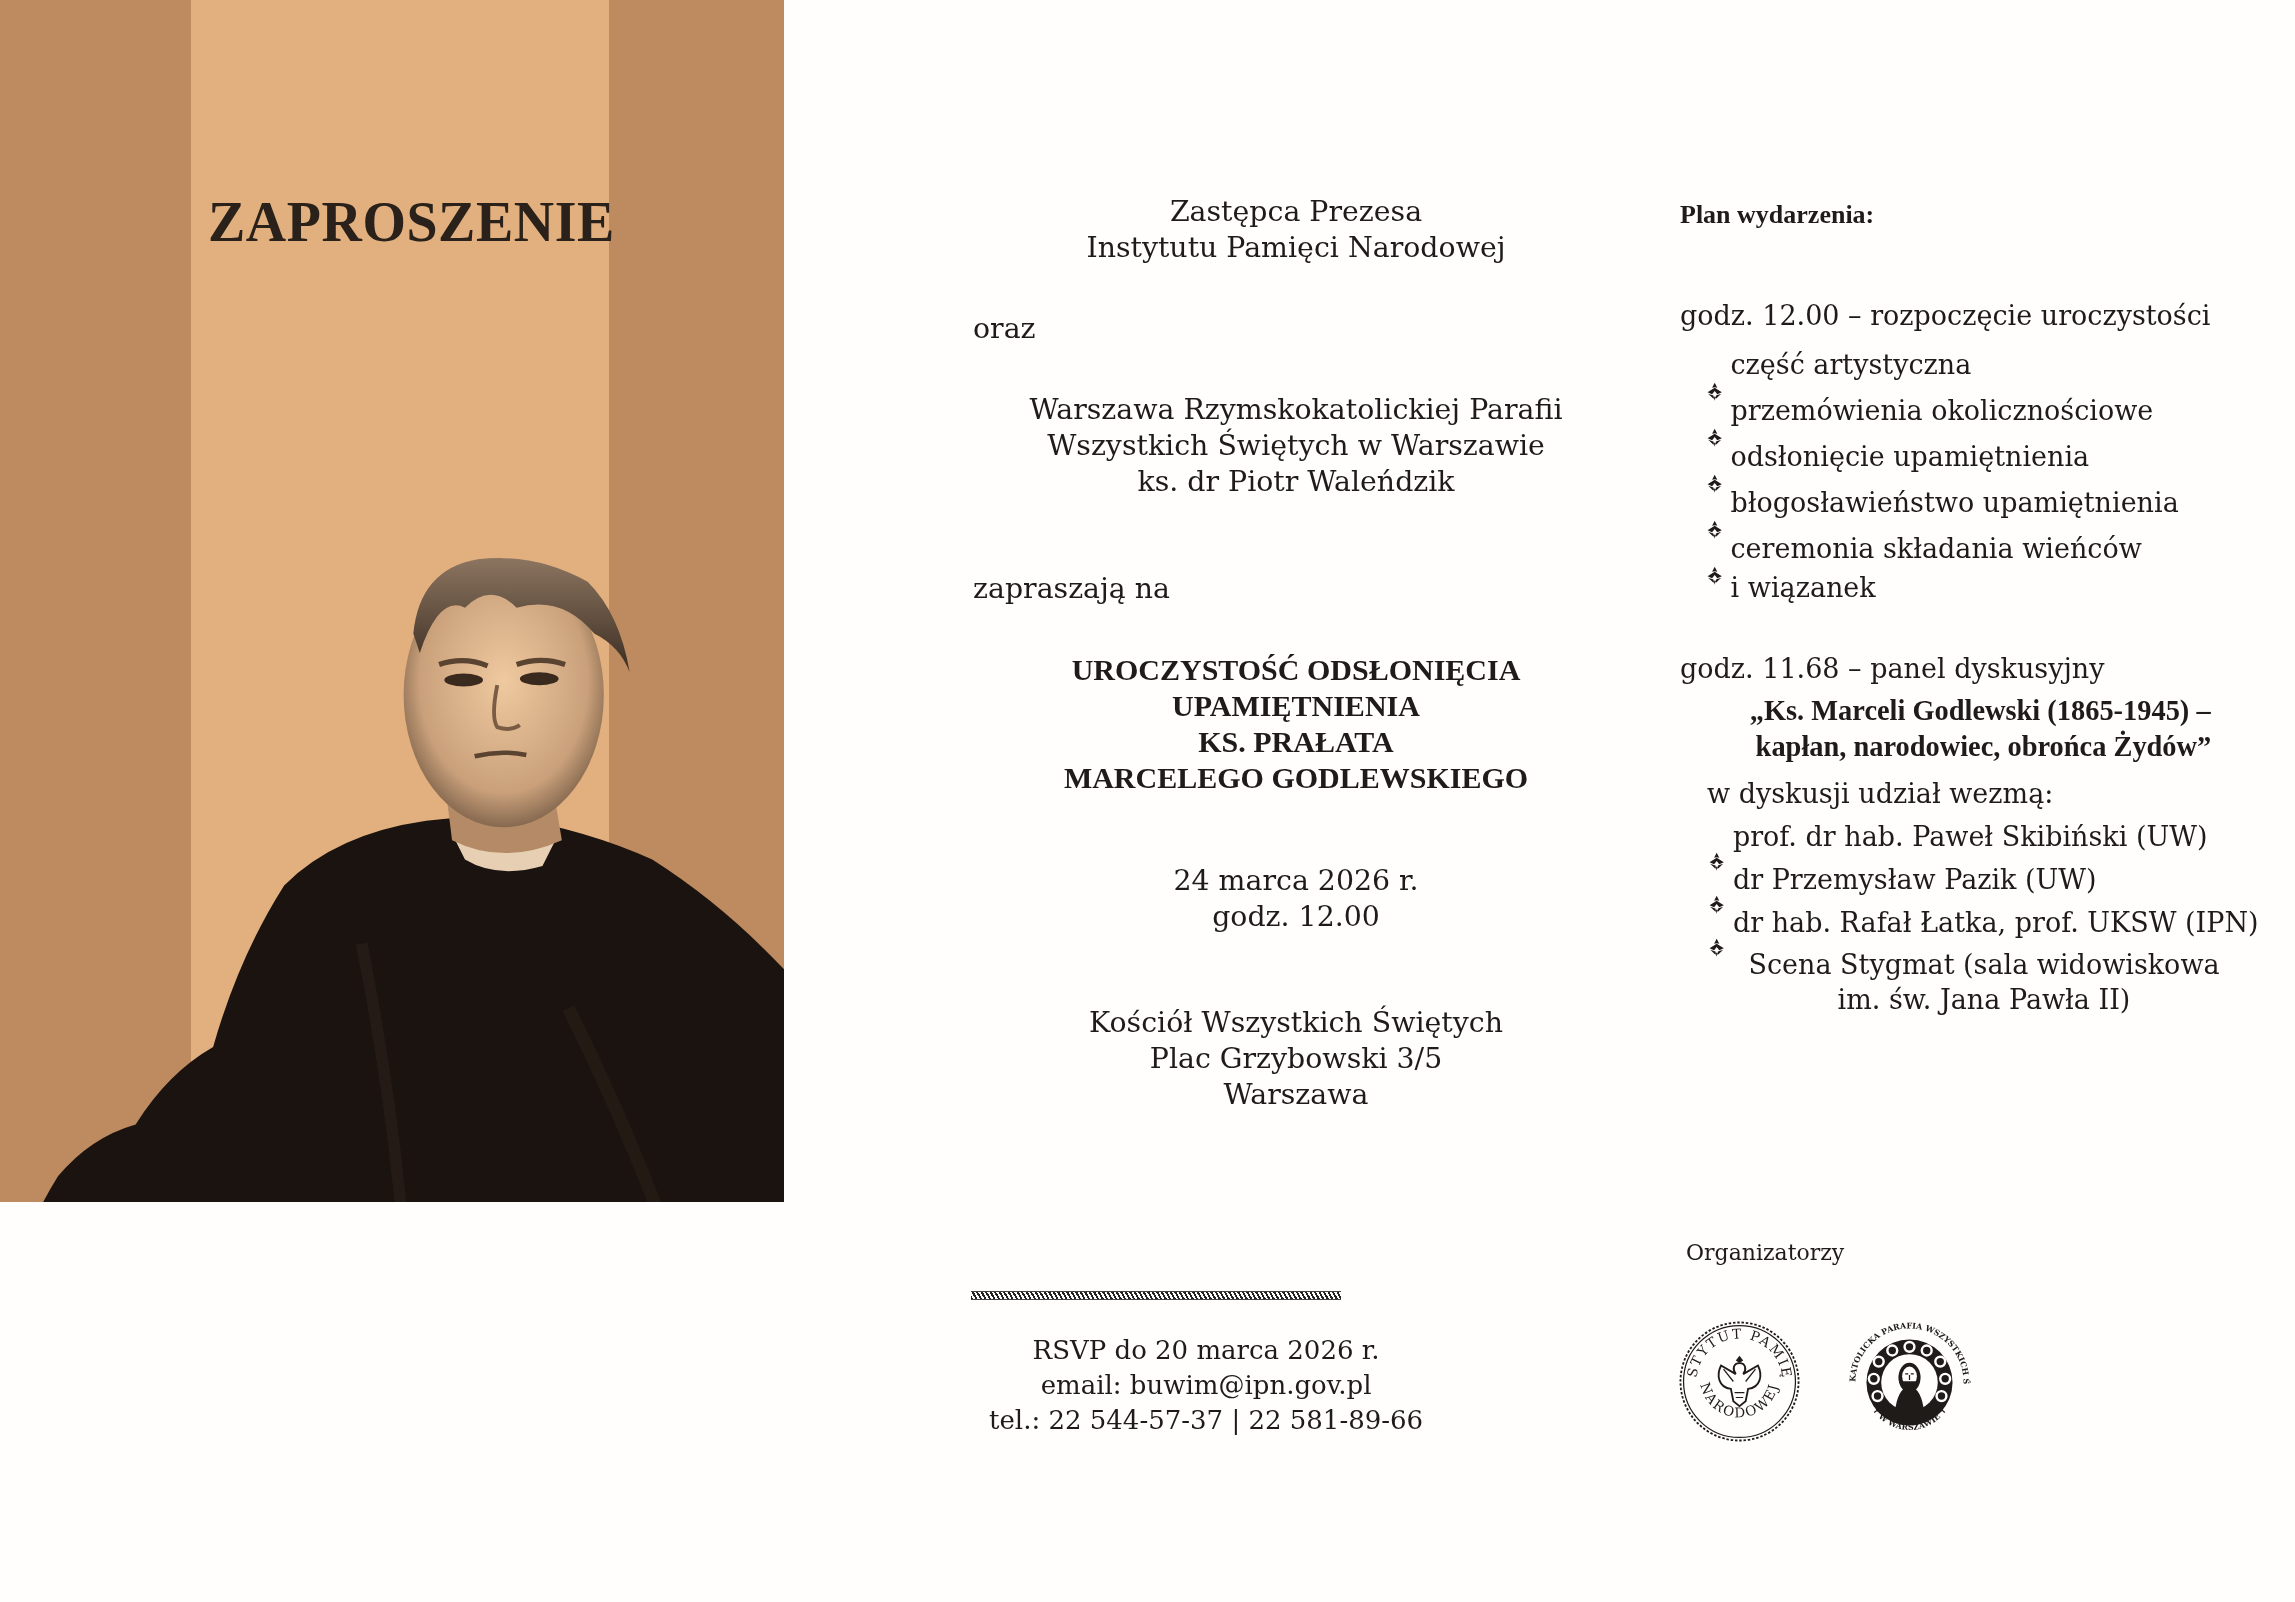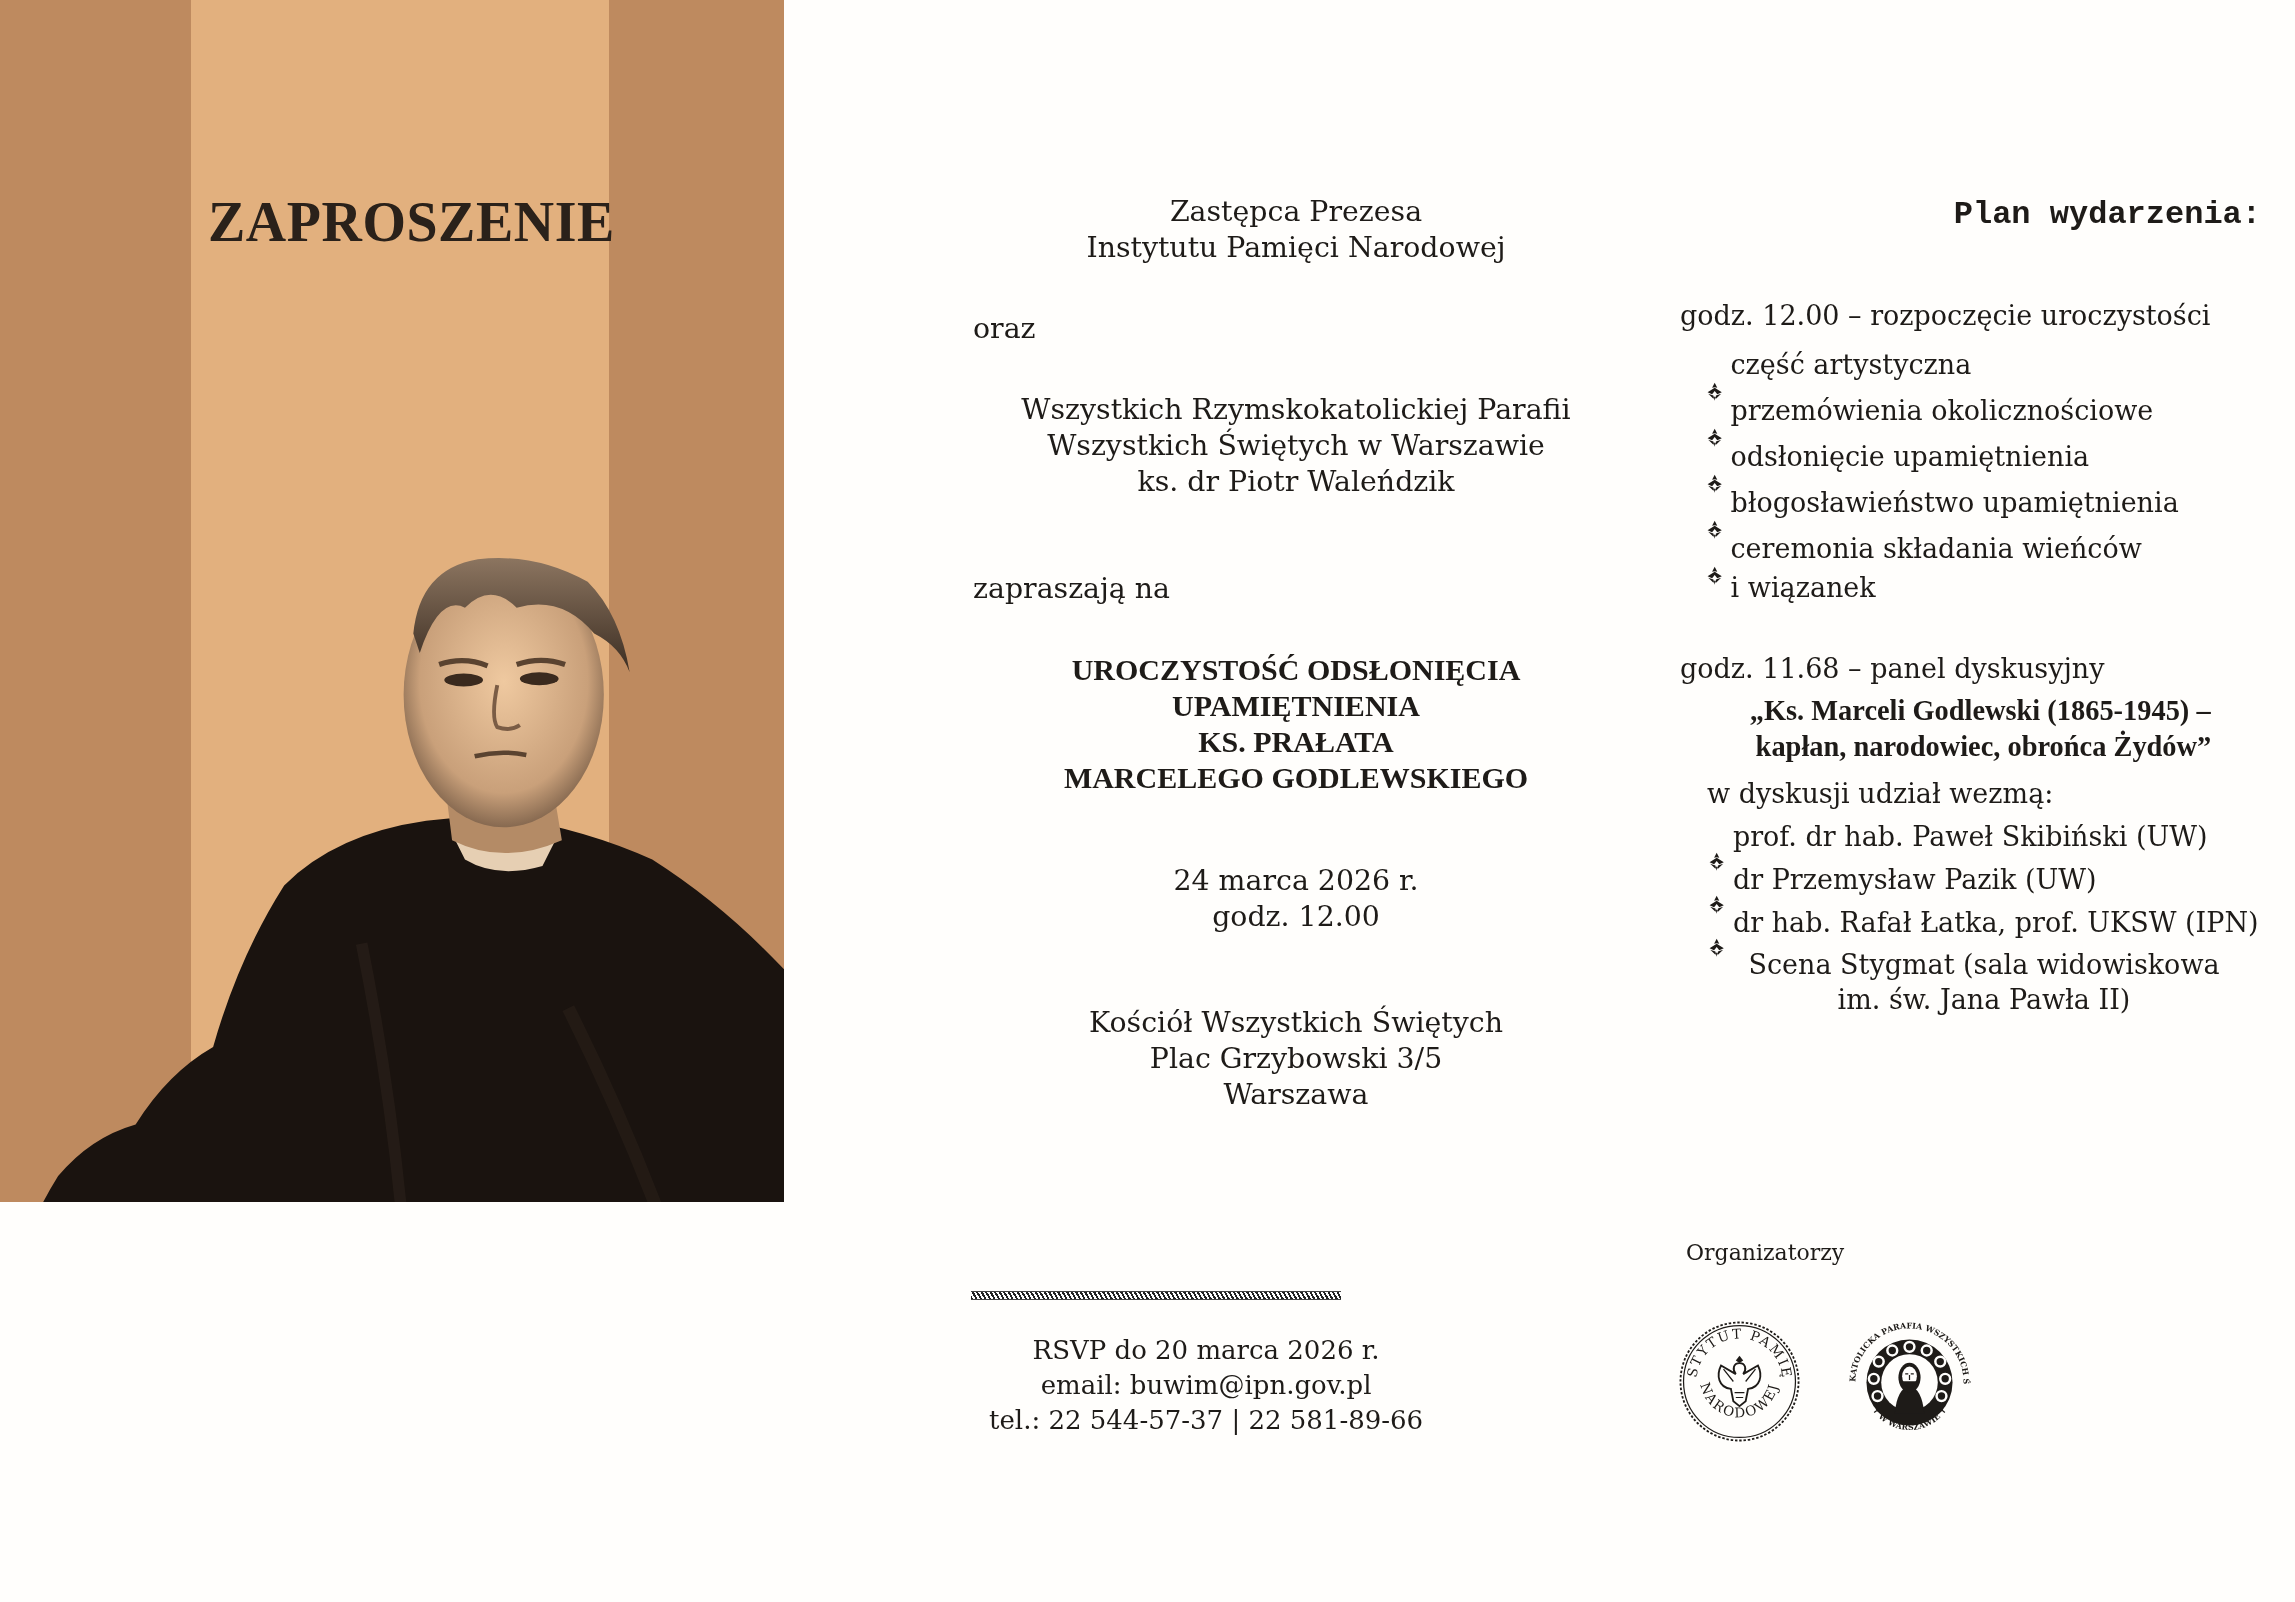--- a/index.html
+++ b/index.html
@@ -28,21 +28,21 @@
   .title-block { font-weight: bold; font-family: "Liberation Serif", serif; font-size: 30px; line-height: 36px; }
   .divider {
     position: absolute; left: 971px; top: 1291px; width: 370px; height: 7.1px;
     background: repeating-linear-gradient(60deg, #222 0 1.9px, #fff 1.9px 3.9px);
     border-top: 0.6px solid #444; border-bottom: 0.6px solid #444;
   }
   .rsvp { position: absolute; left: 989px; top: 1333px; font-size: 26px; line-height: 35px; }
 
   
   .col-right { left: 1680px; top: 195px; width: 581px; font-size: 27px; line-height: 39px; }
-  .plan-heading { font-weight: bold; font-family: Liberation Mono, monospace; font-size: 32px; text-align: right; }
+  .plan-heading { font-weight: bold; font-family: Liberation Serif, serif; font-size: 26px; }
   .sub { padding-left: 24.6px; }
   .bullet-item { display: flex; align-items: flex-end; white-space: nowrap; }
   .bullet { display: inline-block; width: 20.7px; height: 19.4px; margin-right: 5.2px; position: relative; top: 1.3px; }
   .bullet svg { width: 19.4px; height: 19.4px; }
   .cont { padding-left: 26px; display: block; }
   .panel-title-quote { font-weight: bold; font-family: "Liberation Serif", serif; font-size: 28.4px; line-height: 36px; padding-left: 19.4px; }
   .participants { padding-left: 27px; }
   .organizers-label { position: absolute; left: 1686px; top: 1240px; font-size: 22px; }
   .logo { position: absolute; width: 123px; height: 123px; }
   .logo-ipn { left: 1678px; top: 1320px; }
@@ -98,21 +98,21 @@
   </svg>
 </div>
 
 <div class="col col-mid">
   <p class="block">
     <span class="line">Zastępca Prezesa</span>
     <span class="line">Instytutu Pamięci Narodowej</span>
   </p>
   <p class="block" style="margin-top:45px">oraz</p>
   <p class="block" style="margin-top:45px">
-    <span class="line">Wszystkich Rzymskokatolickiej Parafii</span>
+    <span class="line">Warszawa Rzymskokatolickiej Parafii</span>
     <span class="line">Wszystkich Świętych w Warszawie</span>
     <span class="line">ks. dr Piotr Waleńdzik</span>
   </p>
   <p class="block" style="margin-top:71px">zapraszają na</p>
   <p class="block title-block" style="margin-top:45px">
     <span class="line">UROCZYSTOŚĆ ODSŁONIĘCIA</span>
     <span class="line">UPAMIĘTNIENIA</span>
     <span class="line">KS. PRAŁATA</span>
     <span class="line">MARCELEGO GODLEWSKIEGO</span>
   </p>

